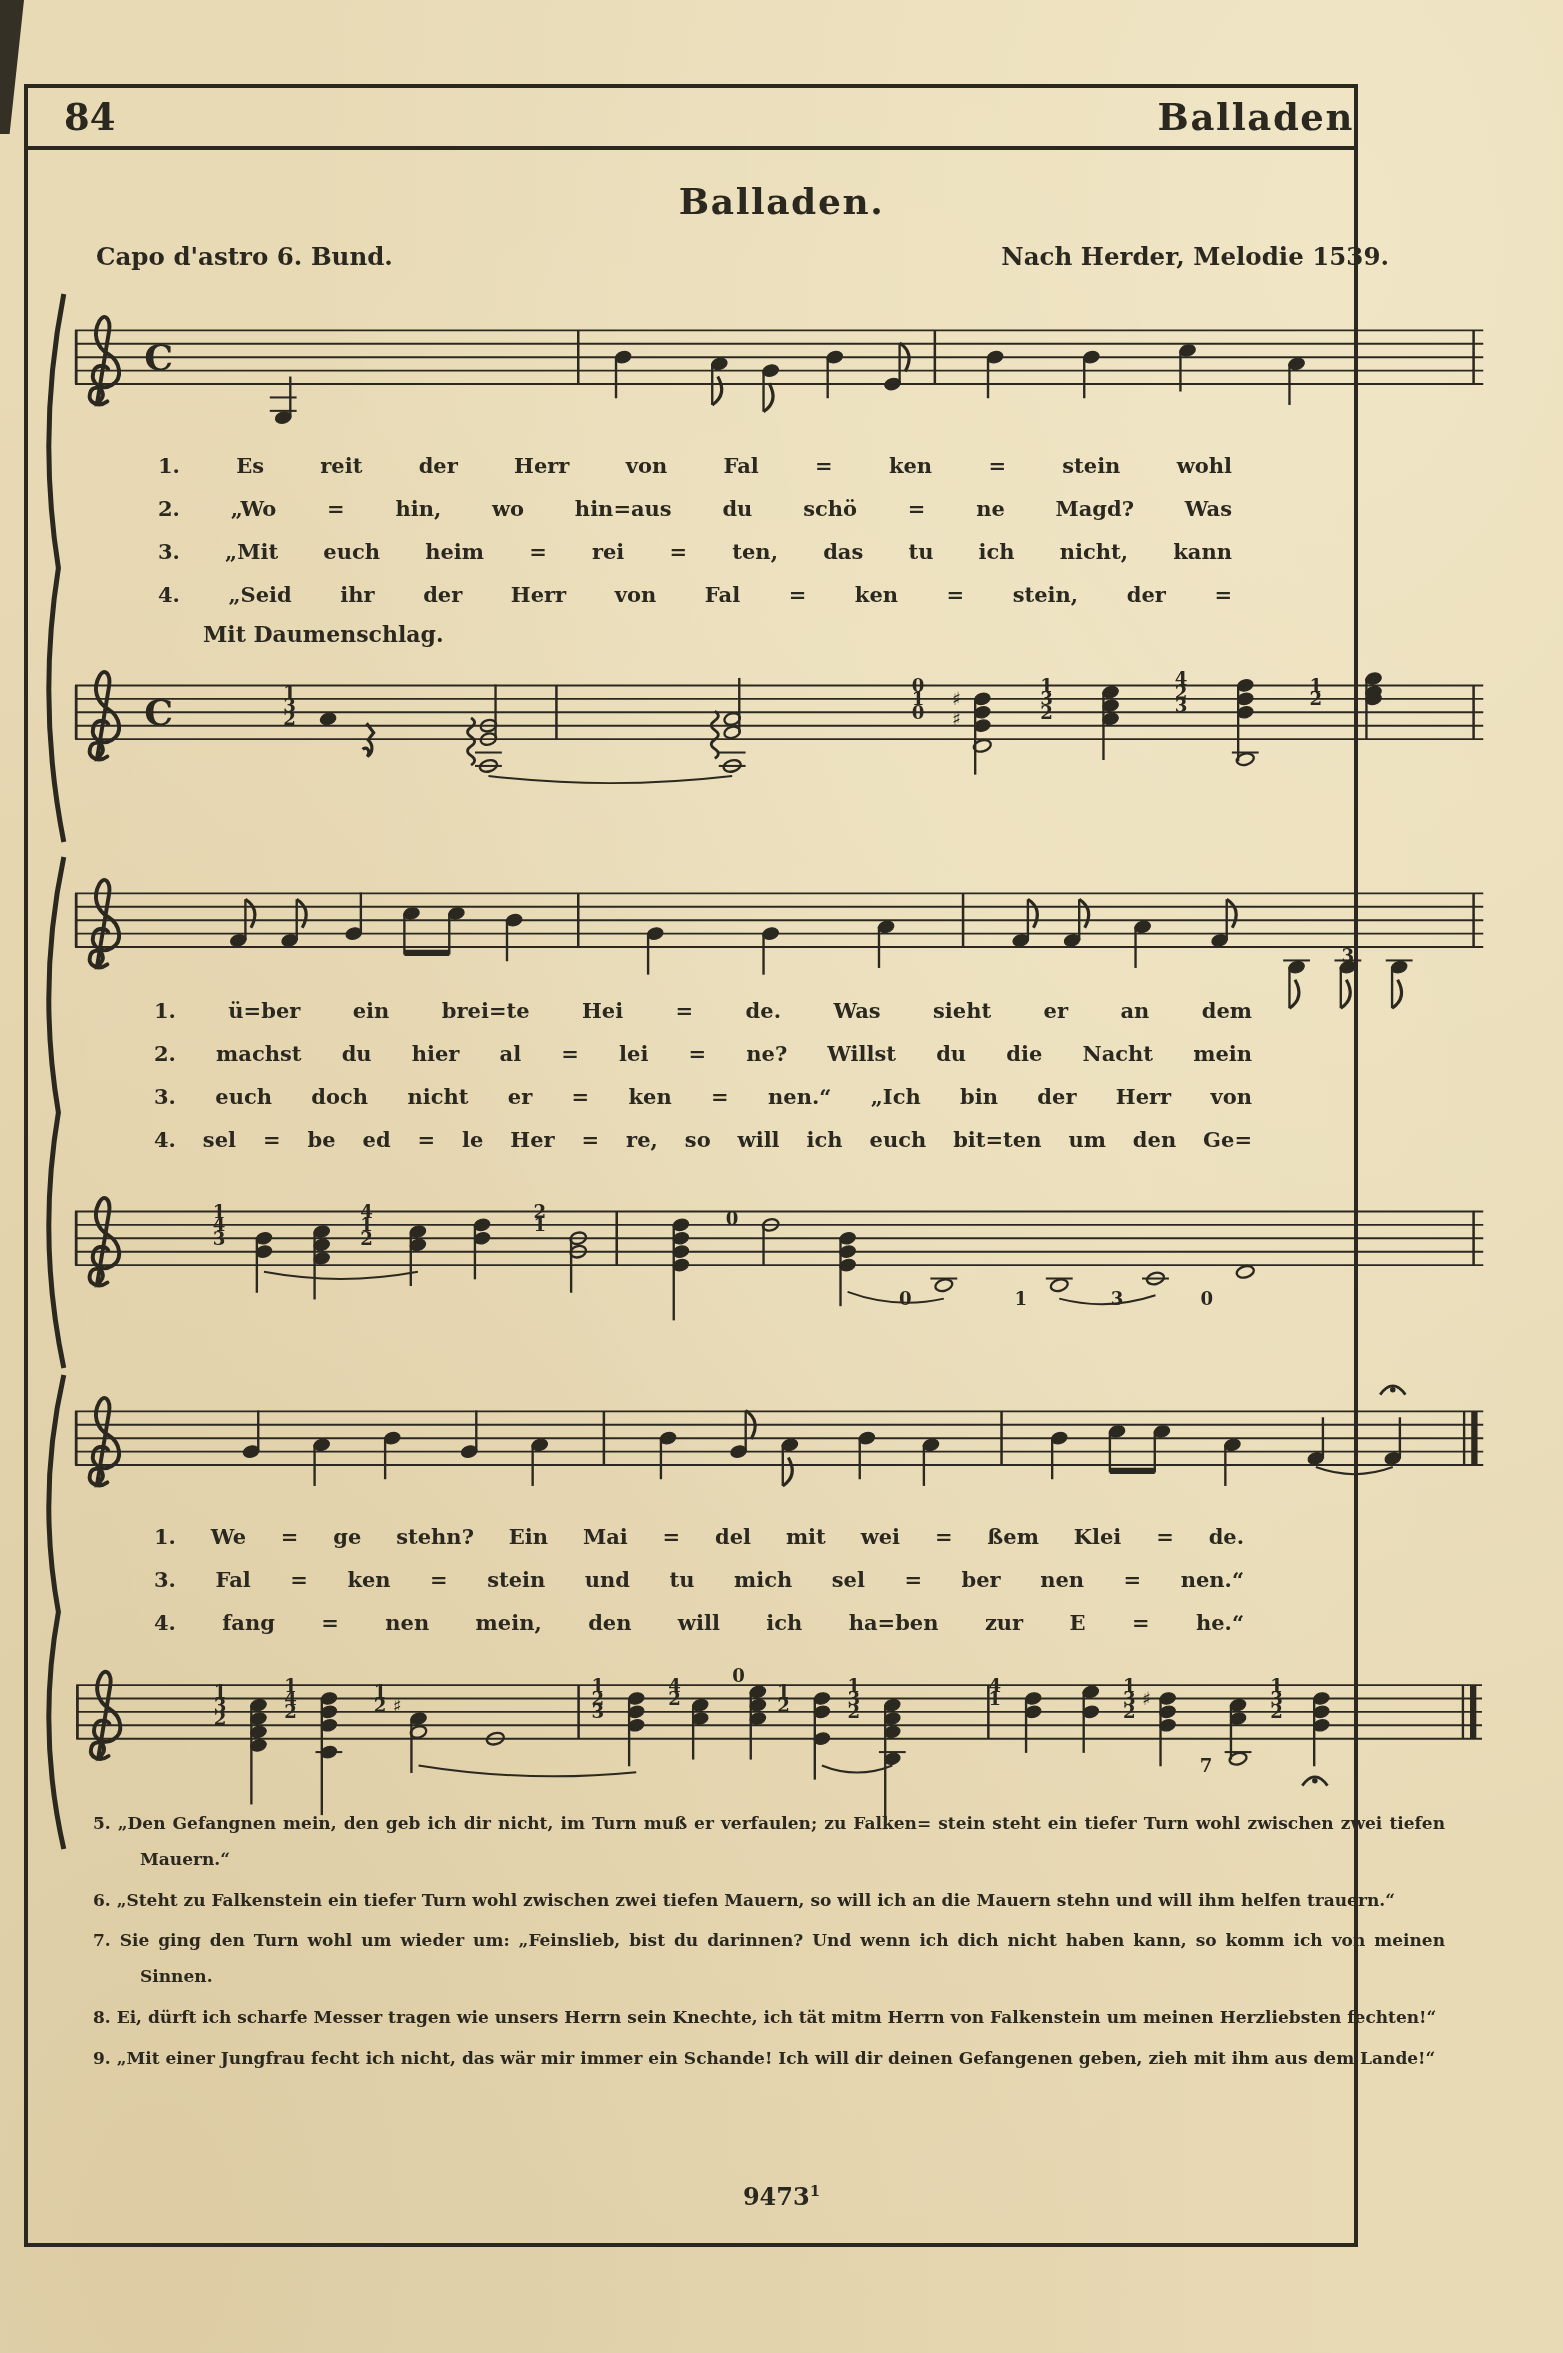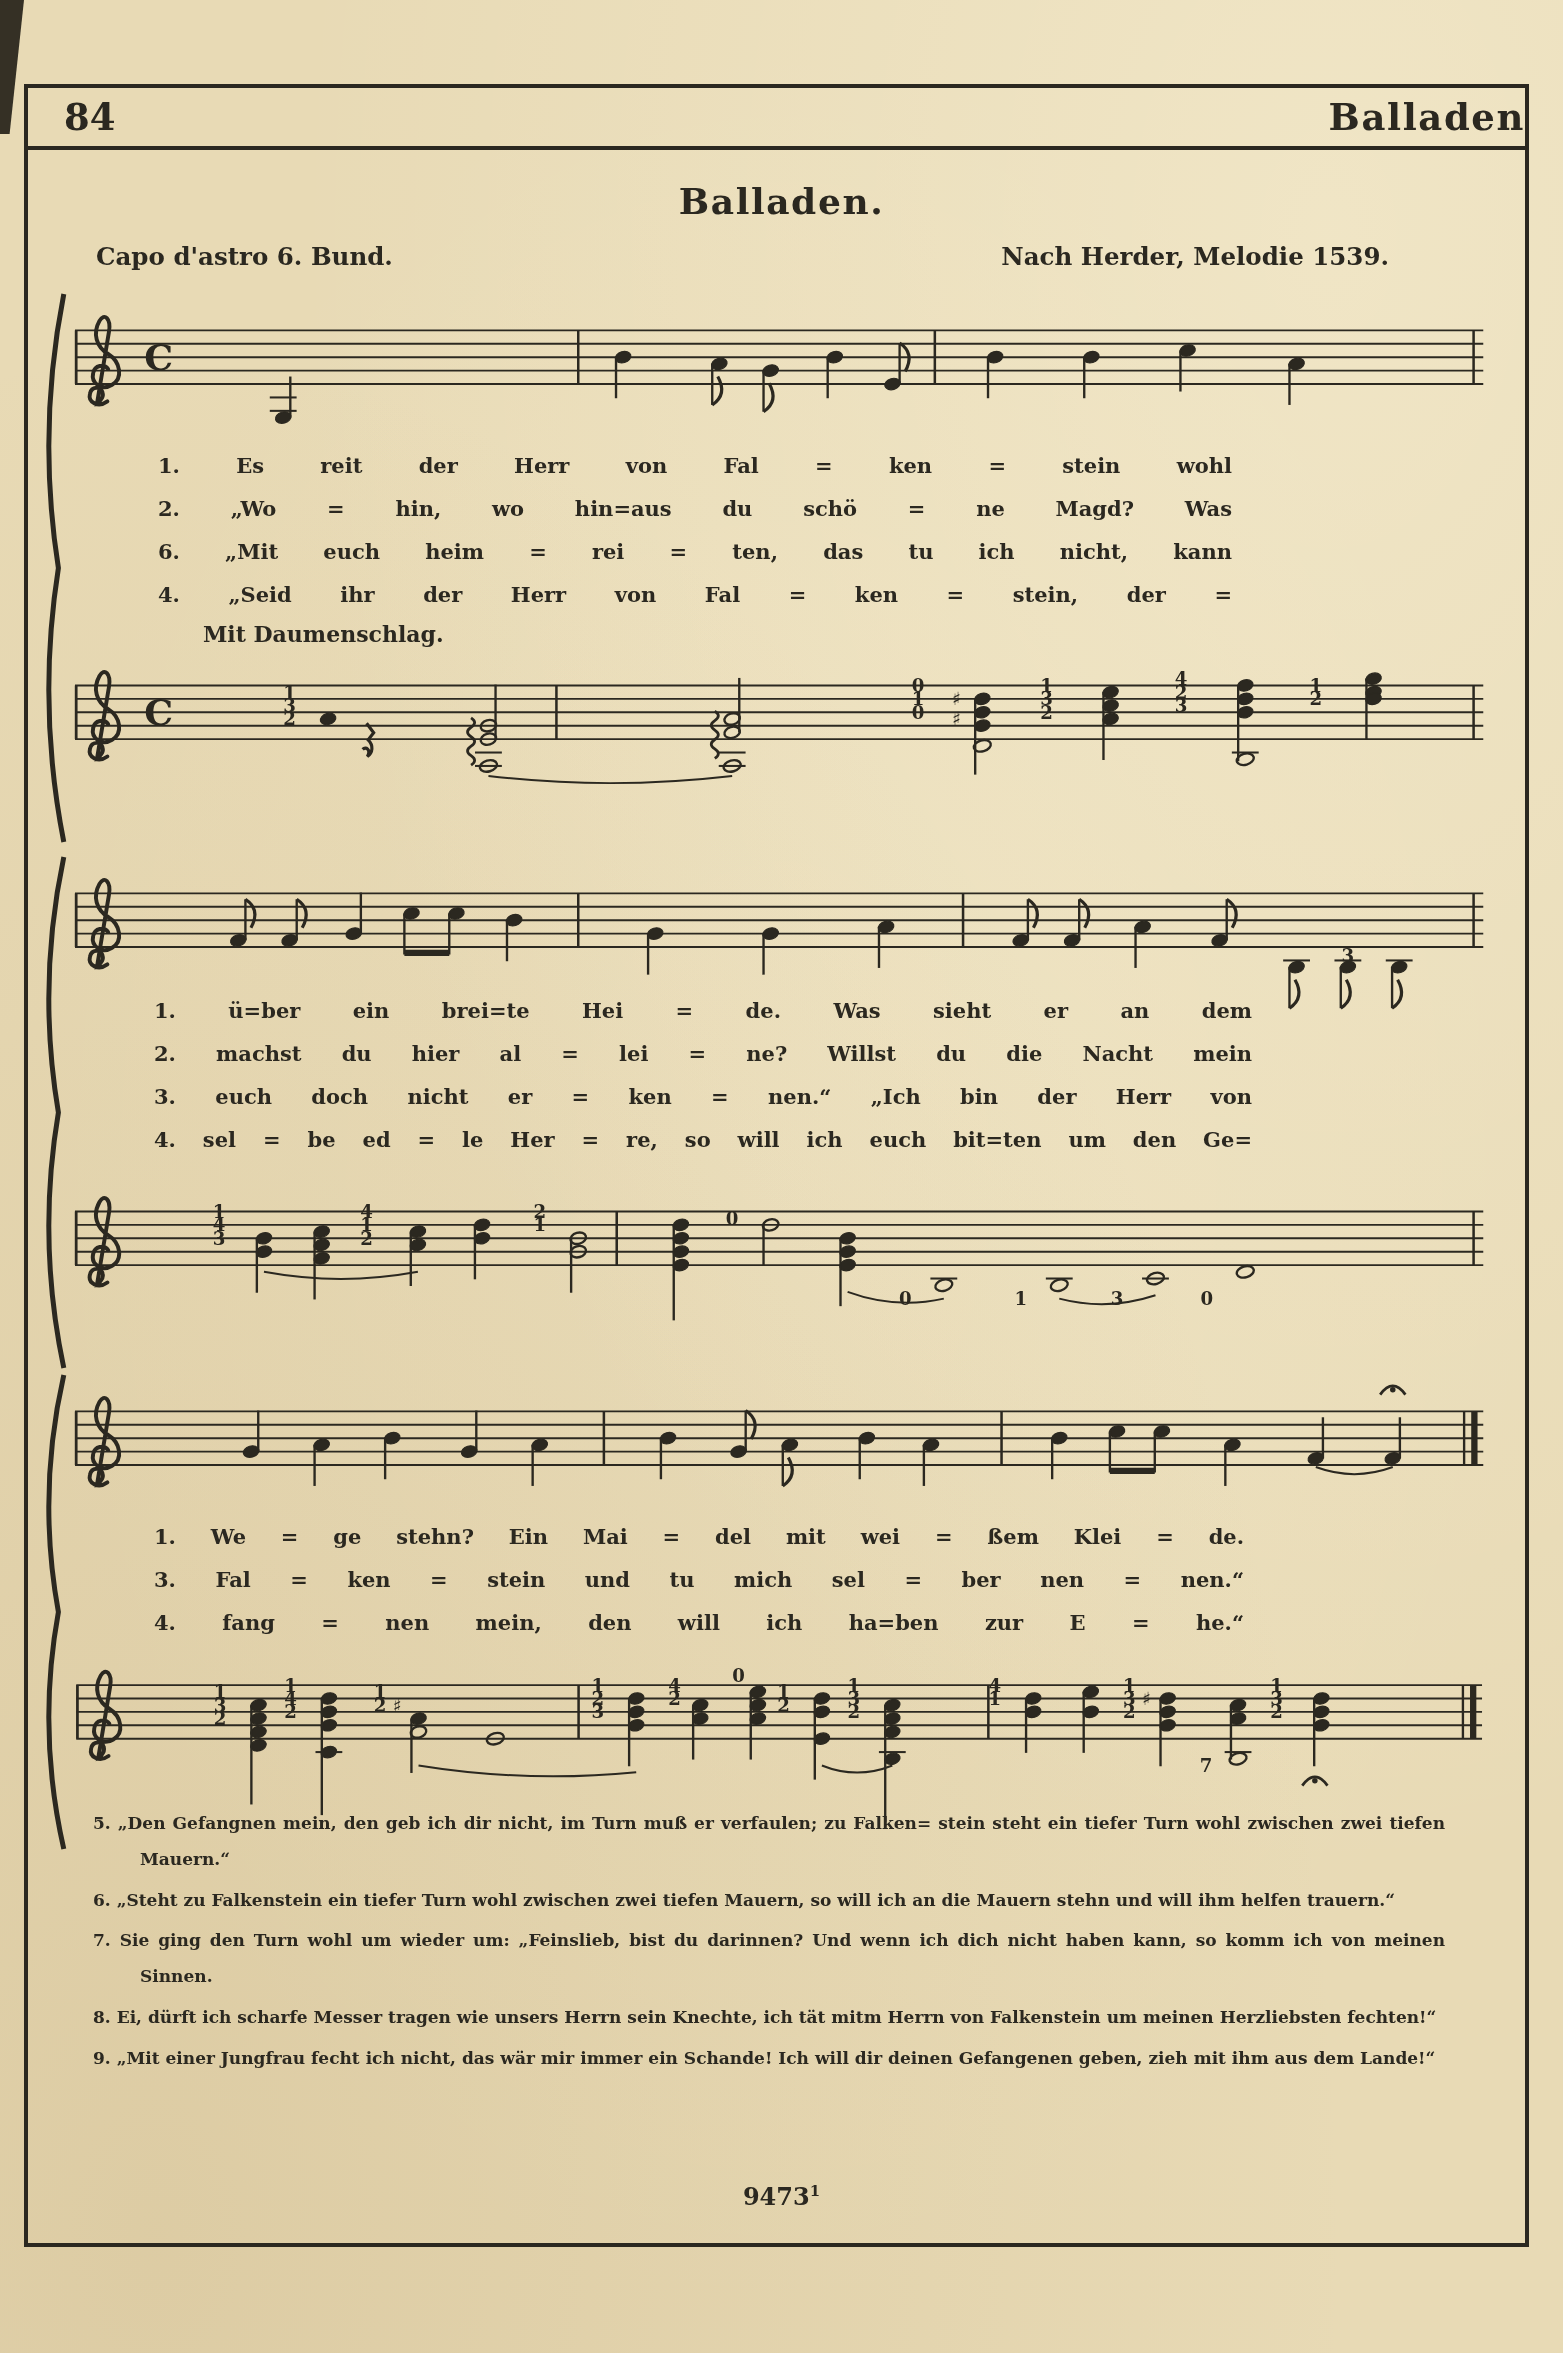--- a/index.html
+++ b/index.html
@@ -5,21 +5,21 @@
   html,body{margin:0;padding:0;background:#d8c9a4;}
   .page{position:relative;width:1563px;height:2354px;overflow:hidden;
     background-color:#e8dab5;
     background-image:
       radial-gradient(ellipse at 85% 10%, rgba(255,250,228,.35), transparent 55%),
       radial-gradient(ellipse at 10% 95%, rgba(170,140,85,.18), transparent 60%),
       radial-gradient(ellipse at 50% 50%, rgba(255,248,225,.15), transparent 70%);
     color:#2b2820;font-family:"DejaVu Serif", serif;font-weight:bold;}
   .smudge{position:absolute;left:0;top:0;width:24px;height:134px;background:#15120c;
     clip-path:polygon(0 0,100% 0,40% 100%,0 100%);opacity:.85;}
-  .frame{position:absolute;left:24px;top:84px;width:1505px;height:2163px;
+  .frame{position:absolute;left:24px;top:84px;width:1334px;height:2163px;
     border:4px solid #2b2820;box-sizing:border-box;}
   .headband{height:58px;border-bottom:4px solid #2b2820;position:relative;
     display:flex;align-items:center;}
   .pagenum{margin-left:36px;font-size:37px;}
   .runhead{position:absolute;left:0;right:0;text-align:right;font-size:37px;letter-spacing:1.6px;}
   .title{position:absolute;top:180px;left:0;width:100%;text-align:center;
     font-size:36px;letter-spacing:1.6px;}
   .subrow{position:absolute;top:242px;left:96px;right:174px;
     display:flex;justify-content:space-between;font-size:24.5px;}
   .staff{position:absolute;overflow:visible;}
@@ -93,21 +93,21 @@
       <ellipse cx="1287.5" cy="80" rx="10" ry="7" transform="rotate(-16 1287.5 80)" fill="#2b2820" stroke="#2b2820" stroke-width="1.5"></ellipse>
       <line x1="1278.5" y1="80" x2="1278.5" y2="132" stroke="#2b2820" stroke-width="3"></line>
       <ellipse cx="1409.375" cy="71.5" rx="10" ry="7" transform="rotate(-16 1409.375 71.5)" fill="#2b2820" stroke="#2b2820" stroke-width="1.5"></ellipse>
       <line x1="1400.375" y1="71.5" x2="1400.375" y2="123.5" stroke="#2b2820" stroke-width="3"></line>
       <ellipse cx="1547.5" cy="88.5" rx="10" ry="7" transform="rotate(-16 1547.5 88.5)" fill="#2b2820" stroke="#2b2820" stroke-width="1.5"></ellipse>
       <line x1="1538.5" y1="88.5" x2="1538.5" y2="140.5" stroke="#2b2820" stroke-width="3"></line>
     </svg>
   <div class="lyr" style="left:158px;top:444px;width:1074px;">
     <div class="lline">1. Es reit der Herr von Fal = ken = stein wohl</div>
     <div class="lline">2. „Wo = hin, wo hin=aus du schö = ne Magd? Was</div>
-    <div class="lline">6. „Mit euch heim = rei = ten, das tu ich nicht, kann</div>
+    <div class="lline">3. „Mit euch heim = rei = ten, das tu ich nicht, kann</div>
     <div class="lline">4. „Seid ihr der Herr von Fal = ken = stein, der =</div>
   </div>
   <div class="tech">Mit Daumenschlag.</div>
   <svg class="staff" style="left:75px;top:652px;" width="1413" height="190" viewBox="0 0 1790 240">
       <line x1="0" y1="42" x2="1784" y2="42" stroke="#2b2820" stroke-width="2.4"></line>
       <line x1="0" y1="59" x2="1784" y2="59" stroke="#2b2820" stroke-width="2.4"></line>
       <line x1="0" y1="76" x2="1784" y2="76" stroke="#2b2820" stroke-width="2.4"></line>
       <line x1="0" y1="93" x2="1784" y2="93" stroke="#2b2820" stroke-width="2.4"></line>
       <line x1="0" y1="110" x2="1784" y2="110" stroke="#2b2820" stroke-width="2.4"></line>
       <line x1="1.5" y1="42" x2="1.5" y2="110" stroke="#2b2820" stroke-width="3.5"></line>

